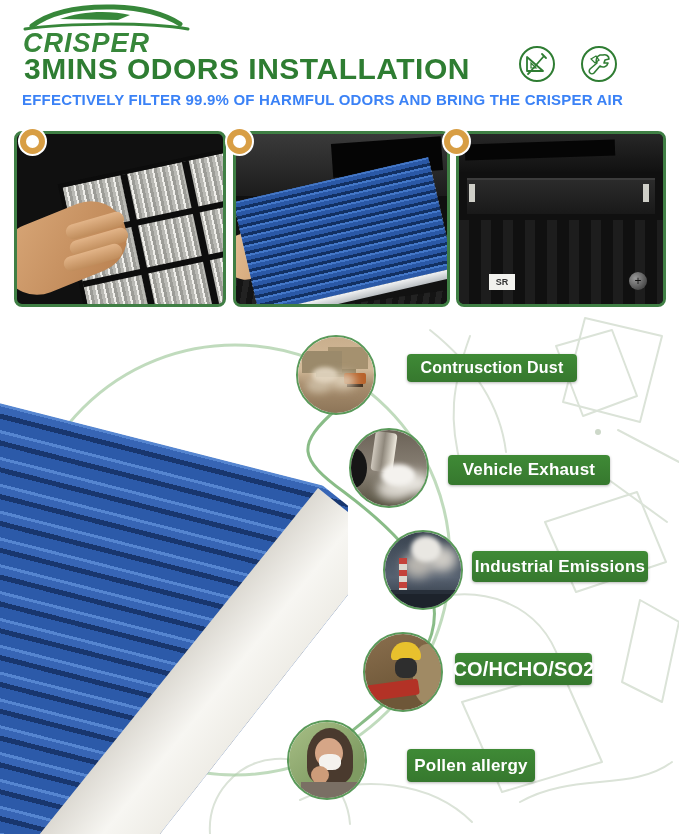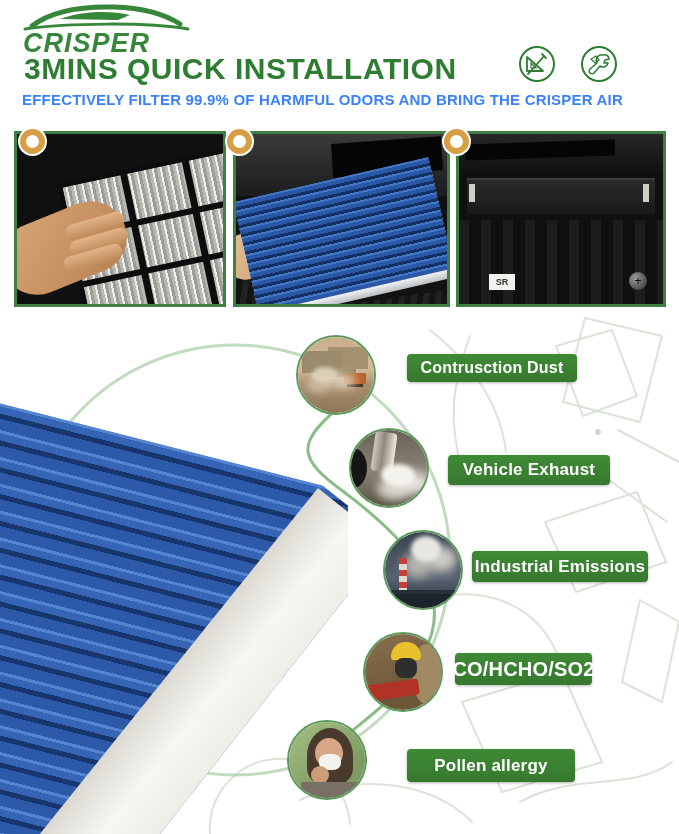--- a/index.html
+++ b/index.html
@@ -16,21 +16,21 @@
   .page-title{left:24px;top:52px;font-size:30px;font-weight:900;color:#2e7d32;
               letter-spacing:.5px;z-index:3;}
   .page-subtitle{left:22px;top:91px;font-size:15px;font-weight:700;color:#3b82f6;
                  letter-spacing:.2px;z-index:3;}
   .hdr-icon{width:36px;height:36px;border:2.5px solid #2f7d33;border-radius:50%;
             display:flex;align-items:center;justify-content:center;z-index:3;box-sizing:border-box;}
   .hdr-icon-1{left:519px;top:46px;}
   .hdr-icon-2{left:581px;top:46px;}
 
   
-  .photo{top:131px;height:176px;border:3px solid #3f7f44;border-radius:0;
+  .photo{top:131px;height:176px;border:3px solid #3f7f44;border-radius:8px;
          overflow:hidden;background:#101010;z-index:2;box-sizing:border-box;}
   .photo-1{left:14px;width:212px;}
   .photo-2{left:233px;width:217px;}
   .photo-3{left:456px;width:210px;}
   .donut{width:13px;height:13px;border:6px solid #d89e44;border-radius:50%;background:#fff;
          box-shadow:0 0 0 2px #ffffff;z-index:4;}
   .donut-1{left:20px;top:129px;}
   .donut-2{left:227px;top:129px;}
   .donut-3{left:444px;top:129px;}
 
@@ -130,21 +130,21 @@
   .sc-pol .shirt{left:12px;bottom:0;width:58px;height:16px;background:#7a6f64;}
 
   
   .plabel{background:linear-gradient(#3f8a36,#36782e);color:#ffffff;font-weight:700;
           display:flex;align-items:center;justify-content:center;border-radius:4px;
           box-shadow:0 1px 3px rgba(0,0,0,.3);z-index:2;font-size:16px;letter-spacing:.2px;text-align:center;}
   .pl-1{left:407px;top:354px;width:170px;height:28px;}
   .pl-2{left:448px;top:455px;width:162px;height:30px;font-size:17px;}
   .pl-3{left:472px;top:551px;width:176px;height:31px;font-size:17px;}
   .pl-4{left:455px;top:653px;width:137px;height:32px;font-size:20px;}
-  .pl-5{left:407px;top:749px;width:168px;height:33px;font-size:17px;}
+  .pl-5{left:407px;top:749px;width:128px;height:33px;font-size:17px;}
 </style>
 </head>
 <body>
 
 <div class="page">
 
   <svg class="bg-svg" width="679" height="834">
     <g stroke="#dbe3d8" stroke-width="2" fill="none" stroke-linejoin="round" stroke-linecap="round">
       <path d="M585,318 L662,336 L640,422 L563,402 Z"></path>
       <path d="M556,346 L612,330 L637,396 L583,416 Z"></path>
@@ -165,21 +165,21 @@
     <circle cx="235" cy="560" r="215" stroke="#abcfa7" stroke-width="3" fill="none" opacity="0.75"></circle>
     <path d="M338,408 C295,445 299,459 344,492 C424,552 453,602 423,654 C398,702 366,716 330,750" stroke="#7cb57a" stroke-width="3" fill="none" opacity="0.9"></path>
   </svg>
 
   <svg class="abs" style="left:22px;top:3px;z-index:3" width="170" height="30">
     <path d="M10,23 C28,9 55,3 92,4 C122,5 144,12 158,21" stroke="#37873a" stroke-width="5" fill="none" stroke-linecap="round"></path>
     <path d="M38,16 C58,8 88,7 108,12 L96,17 Z" fill="#37873a"></path>
     <path d="M3,26 C45,20 125,19 166,26" stroke="#37873a" stroke-width="3" fill="none" stroke-linecap="round"></path>
   </svg>
   <div class="abs brand-text">CRISPER</div>
-  <div class="abs page-title">3MINS QUICK INSTALLATION</div>
+  <div class="abs page-title">3MINS ODORS INSTALLATION</div>
   <div class="abs page-subtitle">EFFECTIVELY FILTER 99.9% OF HARMFUL ODORS AND BRING THE CRISPER AIR</div>
 
   <div class="abs hdr-icon hdr-icon-1">
     <svg width="26" height="26" viewBox="0 0 26 26">
       <path d="M3,20 L19,20 L3,6 Z" stroke="#2f7d33" stroke-width="1.8" fill="none" stroke-linejoin="round"></path>
       <path d="M7,17 L12,17 L7,12 Z" stroke="#2f7d33" stroke-width="1.2" fill="none"></path>
       <path d="M6,21 L20,5 M18,3 L22,7 M6,21 L4,23" stroke="#2f7d33" stroke-width="1.8" fill="none" stroke-linecap="round"></path>
     </svg>
   </div>
   <div class="abs hdr-icon hdr-icon-2">

